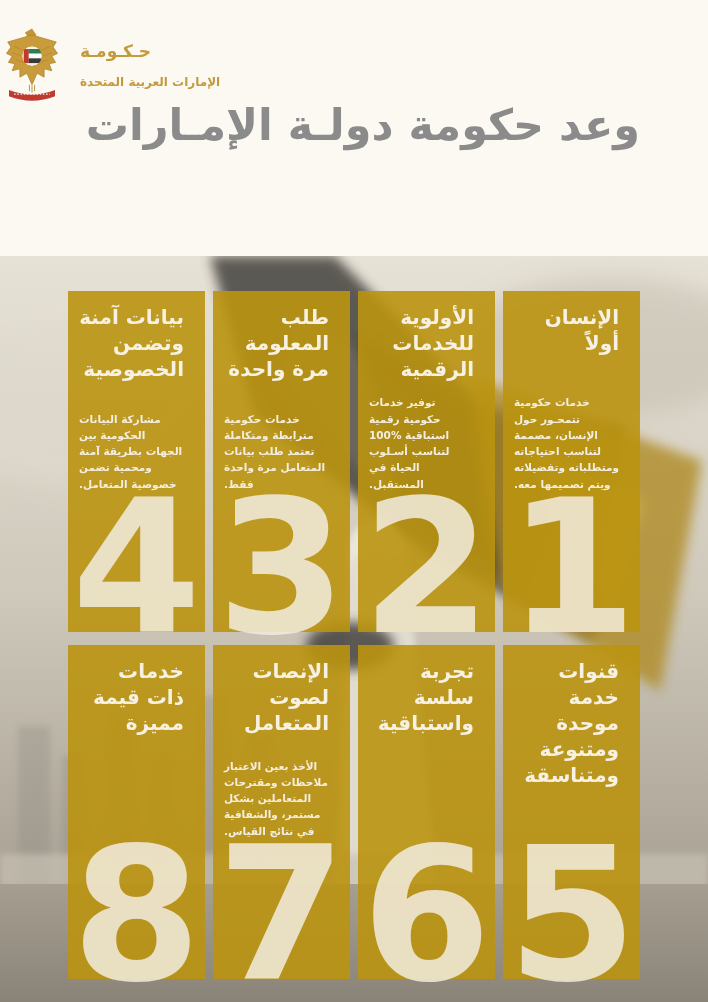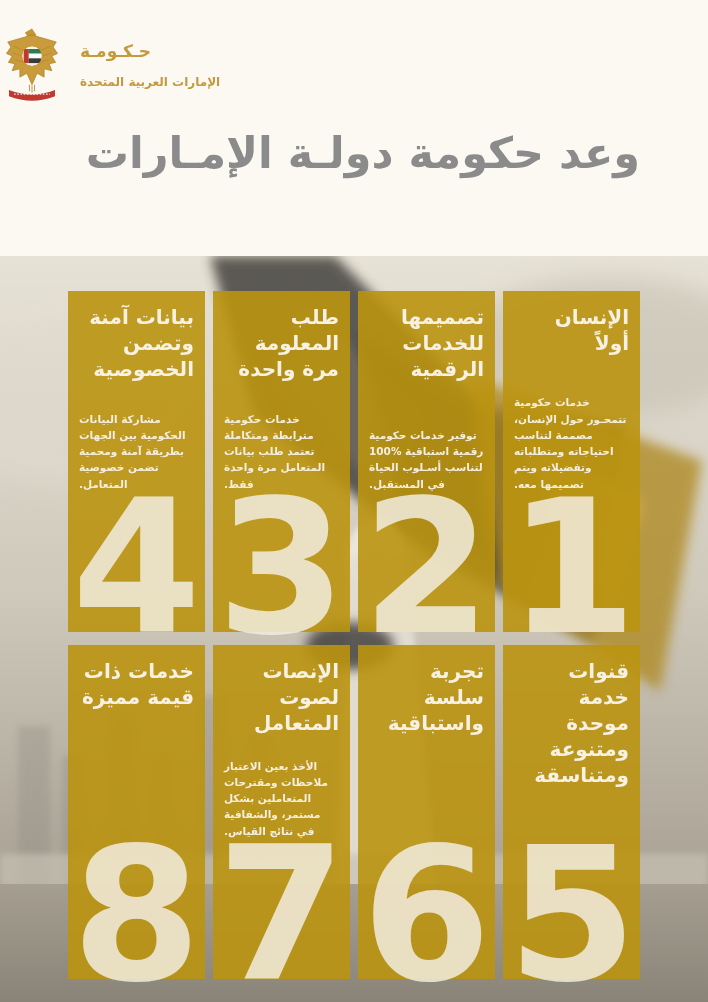--- a/index.html
+++ b/index.html
@@ -9,36 +9,36 @@
   }
   
   .photo{position:absolute;left:0;top:256px;width:708px;height:746px;display:block;}
   
   .header{position:absolute;top:0;left:0;width:708px;height:256px;background:#FBF9F2;}
   .brand{display:flex;align-items:center;gap:16px;padding-top:26px;}
   .brand-text{direction:rtl;text-align:left;color:#C49B3C;font-weight:bold;}
   .brand-word{font-size:17px;letter-spacing:.5px;}
   .brand-name{font-size:12px;margin-top:14px;}
   .main-title{
-    position:absolute;top:128px;left:68px;right:68px;
+    position:absolute;top:100px;left:68px;right:68px;
     direction:rtl;text-align:right;color:#8B8B8B;font-weight:bold;
     font-size:43px;line-height:1.17;letter-spacing:0;
   }
   
   .cards{
     position:absolute;left:68px;top:291px;width:572px;
     display:grid;direction:rtl;
     grid-template-columns:repeat(4,1fr);
     grid-template-rows:341px 334px;
     column-gap:8px;row-gap:13px;
   }
   .card{
     position:relative;display:flex;flex-direction:column;
     background:rgba(186,147,16,0.90);
-    padding:13px 11px 0 11px;
+    padding:13px 21px 0 11px;
   }
   .card-title{
     direction:rtl;text-align:right;color:#F7F1E3;font-weight:bold;
     font-size:20px;line-height:1.3;
   }
   .card-body{
     direction:rtl;text-align:left;color:#F4EEDF;font-weight:bold;
     font-size:10.5px;line-height:1.55;
     margin-top:auto;margin-bottom:140px;
   }
@@ -147,21 +147,21 @@
 
   <div class="cards">
 
     <div class="card num-right">
       <div class="card-title">الإنسان أولاً</div>
       <div class="card-body">خدمات حكومية تتمحـور حول الإنسان، مصممة لتناسب احتياجاته ومتطلباته وتفضيلاته ويتم تصميمها معه.</div>
       <div class="card-number">1</div>
     </div>
 
     <div class="card">
-      <div class="card-title">تصميمها للخدمات الرقمية</div>
+      <div class="card-title">الأولوية للخدمات الرقمية</div>
       <div class="card-body">توفير خدمات حكومية رقمية استباقية %100 لتناسب أسـلوب الحياة في المستقبل.</div>
       <div class="card-number">2</div>
     </div>
 
     <div class="card">
       <div class="card-title">طلب المعلومة مرة واحدة</div>
       <div class="card-body">خدمات حكومية مترابطة ومتكاملة تعتمد طلب بيانات المتعامل مرة واحدة فقط.</div>
       <div class="card-number">3</div>
     </div>
 

